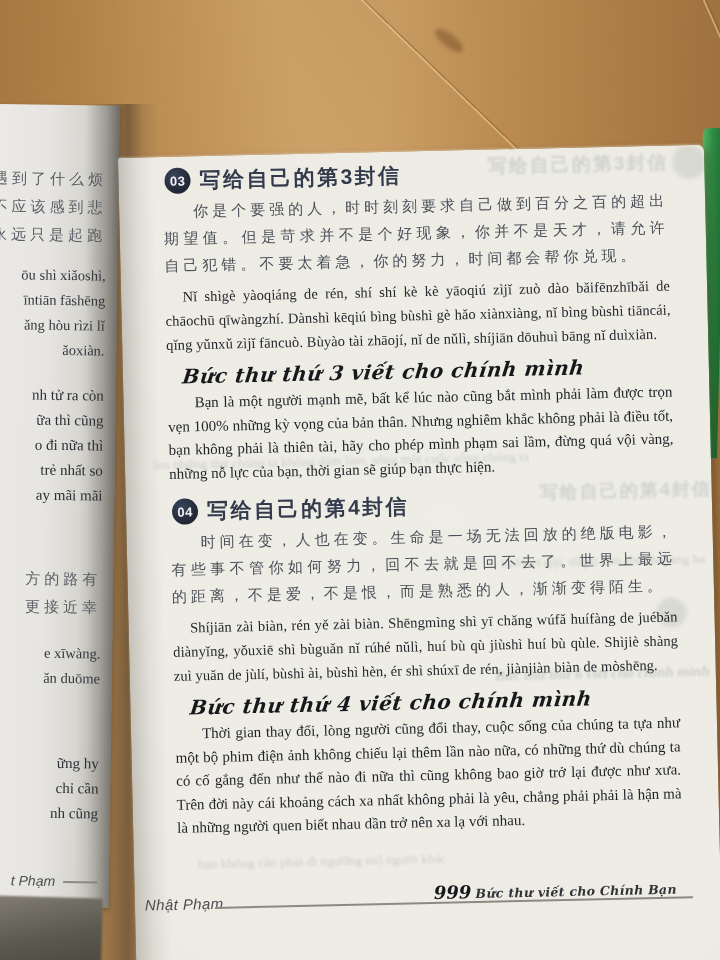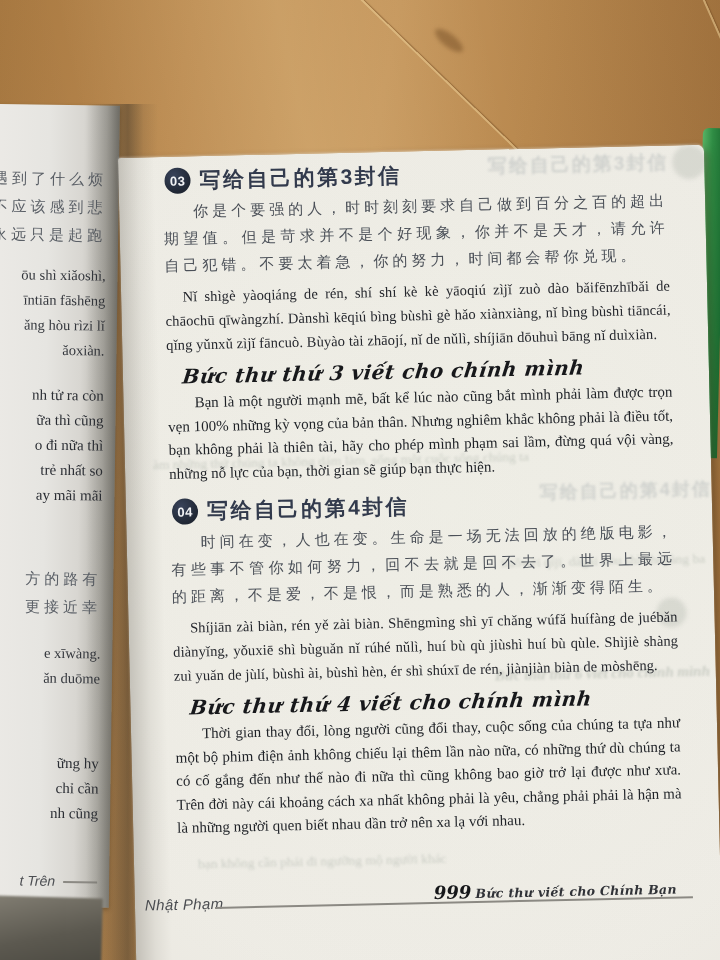--- a/index.html
+++ b/index.html
@@ -141,21 +141,21 @@
     <div class="lp-g lp-py" style="top:536px">
       <div>e xīwàng.</div>
       <div>ǎn duōme</div>
     </div>
     <div class="lp-g lp-vi" style="top:646px">
       <div>ững hy</div>
       <div>chỉ cần</div>
       <div>nh cũng</div>
     </div>
     <div class="lp-g lp-footer" style="top:768px">
-      <div><span>t Trên</span><span class="dash"></span></div>
+      <div><span>t Phạm</span><span class="dash"></span></div>
     </div>
   </div>
 
   <div class="gutter"></div>
   <div class="corner-dark"></div>
 
   <div class="main-page">
     <div class="page-curve"></div>
 
     <div class="ghost ghost-cjk g0">写给自己的第3封信</div>

